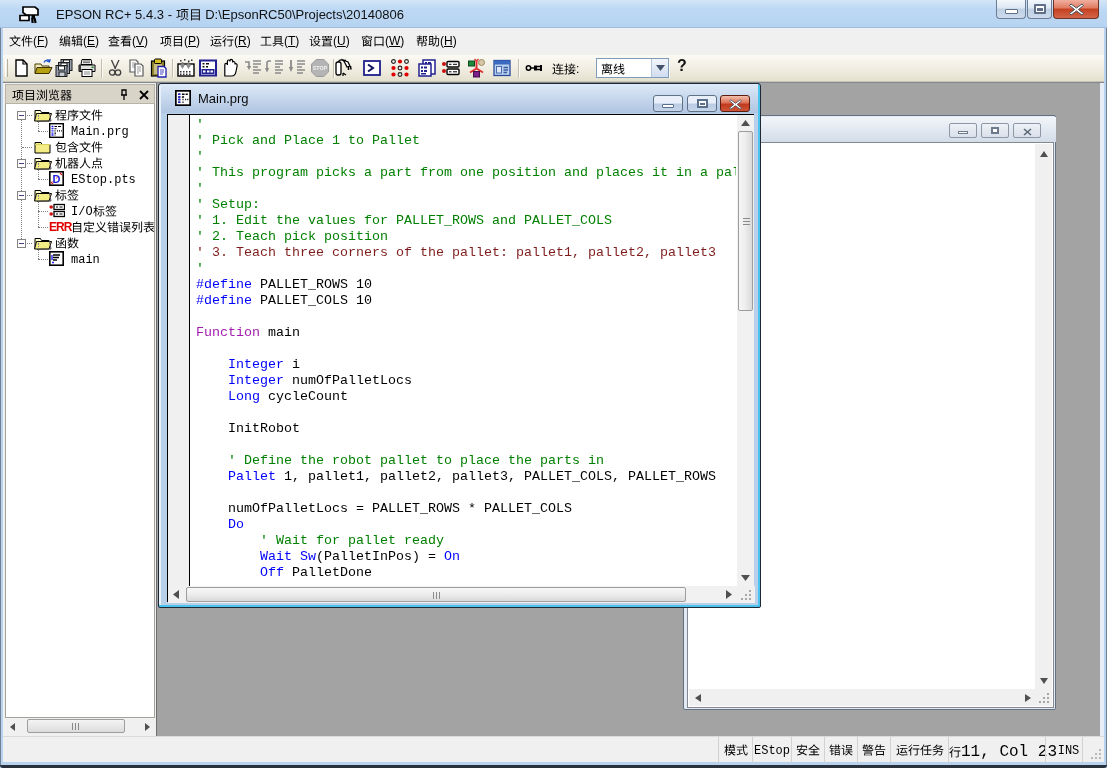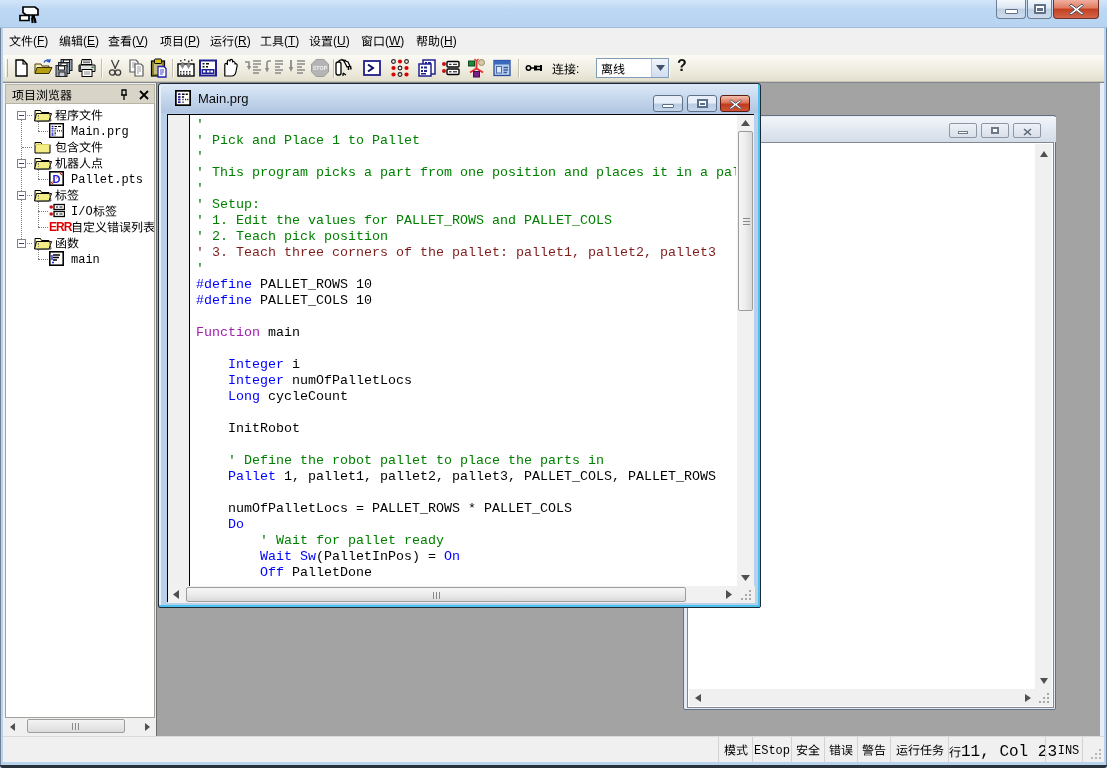--- a/index.html
+++ b/index.html
@@ -169,20 +169,24 @@
 <div class="abs" style="left:0;top:765px;width:1107px;height:3px;background:#29313c;border-radius:0 0 6px 6px"></div>
 <div class="abs" style="left:0;top:10px;width:1px;height:755px;background:#6f8094"></div>
 <div class="abs" style="left:1106px;top:10px;width:1px;height:755px;background:#6f8094"></div>
 <div class="abs" style="left:0;top:0;width:1107px;height:28px;background:linear-gradient(#d3e5f8,#bdd8f4 35%,#b6d3f1);border-bottom:1px solid #9fbcdd">
  <svg class="abs" style="left:19px;top:5px" width="26" height="19" viewBox="0 0 26 19">
    <path d="M4 2 L16 2 L19 4.5 L19 10 L7 10 L4 7.5 Z" fill="#fff" stroke="#000" stroke-width="1.7"></path>
    <path d="M1 10.5 L10 10.5 L10 15.5 L1 15.5 Z" fill="#fff" stroke="#000" stroke-width="1.7"></path>
    <rect x="12.5" y="10" width="3.5" height="3.5" fill="#000"></rect>
    <path d="M13.2 13 L13.6 18 M15.5 13 L16.6 18" stroke="#000" stroke-width="2.2"></path>
  </svg>
+ <div class="abs" style="left:56px;top:7px;font-size:13px;color:#111">EPSON RC+ 5.4.3 - <svg class="k" width="26" height="13" viewBox="0 0 2000 1000">
+        <use href="#u9879"></use>
+        <use href="#u76EE" x="1000"></use>
+      </svg> D:\EpsonRC50\Projects\20140806</div>
 </div>
 
 <div class="abs" style="left:996px;top:0;width:30px;height:19px;background:linear-gradient(#f4f8fc,#dce7f3 45%,#bfd0e4 50%,#cddcee);border:1px solid #6d7e93;border-top:none;border-radius:0 0 4px 4px">
   <div class="abs" style="left:8px;top:9px;width:13px;height:5px;background:#fff;border:1px solid #5f7088;border-radius:1px"></div>
 </div>
 <div class="abs" style="left:1027px;top:0;width:25px;height:19px;background:linear-gradient(#f4f8fc,#dce7f3 45%,#bfd0e4 50%,#cddcee);border:1px solid #6d7e93;border-top:none;border-radius:0 0 4px 4px">
   <div class="abs" style="left:6px;top:4px;width:12px;height:10px;border:2px solid #5f7088;background:#fff;border-radius:1px"></div>
   <div class="abs" style="left:9px;top:8px;width:6px;height:3px;background:#5f7088"></div>
 </div>
 <div class="abs" style="left:1053px;top:0;width:46px;height:19px;background:linear-gradient(#f0b0a0,#e07a5f 45%,#c33f20 50%,#d4664a);border:1px solid #6d3326;border-top:none;border-radius:0 0 4px 4px">
@@ -513,21 +517,21 @@
         <use href="#u70B9" x="3000"></use>
       </svg></div>
     <div class="abs" style="left:33px;top:75px;width:10px;border-top:1px dotted #808080"></div>
     <div class="abs" style="left:33px;top:59px;width:1px;height:16px;border-left:1px dotted #808080"></div>
     <div class="abs" style="left:44px;top:67px"><svg width="15" height="15" viewBox="0 0 15 15">
         <rect x="0.8" y="0.8" width="13.4" height="13.4" fill="#fff" stroke="#000" stroke-width="1.6"></rect>
         <text x="7.5" y="11.5" text-anchor="middle" font-size="11" font-weight="bold" fill="#2222dd" font-family="Liberation Sans">D</text>
         <path d="M2 12 L12 3" stroke="#dd2222" stroke-width="1" stroke-dasharray="2 5"></path>
         <path d="M11 2 L13 4 M2 11 L4 13" stroke="#dd2222" stroke-width="1.2"></path>
       </svg></div>
-    <div class="abs" style="left:66px;top:68px;font-size:12px;white-space:nowrap"><span class="mono" style="font-size:12px">Pallet.pts</span></div>
+    <div class="abs" style="left:66px;top:68px;font-size:12px;white-space:nowrap"><span class="mono" style="font-size:12px">EStop.pts</span></div>
     <div class="abs" style="left:17px;top:91px;width:10px;border-top:1px dotted #808080"></div>
     <div class="abs" style="left:12px;top:87px;width:9px;height:9px;background:#fff;border:1px solid #848484">
       <div class="abs" style="left:1px;top:3px;width:5px;height:1px;background:#404080"></div>
     </div>
     <div class="abs" style="left:28px;top:83px"><svg width="20" height="16" viewBox="0 0 20 16">
         <path d="M2 3.5 L7.5 3.5 L8.5 5.5 L16 5.5 L16 13.5 L2 13.5 Z" fill="#fffbca" stroke="#000"></path>
         <path d="M3.5 6.5 L18.5 6.5 L16 14 L1.5 14 Z" fill="#f4ec84" stroke="#000"></path>
         <path d="M16.5 6 L18 14 L4 14.5" fill="none" stroke="#4a4a4a"></path>
       </svg></div>
     <div class="abs" style="left:50px;top:84px;font-size:12px;white-space:nowrap"><svg class="k" width="24" height="12" viewBox="0 0 2000 1000">

